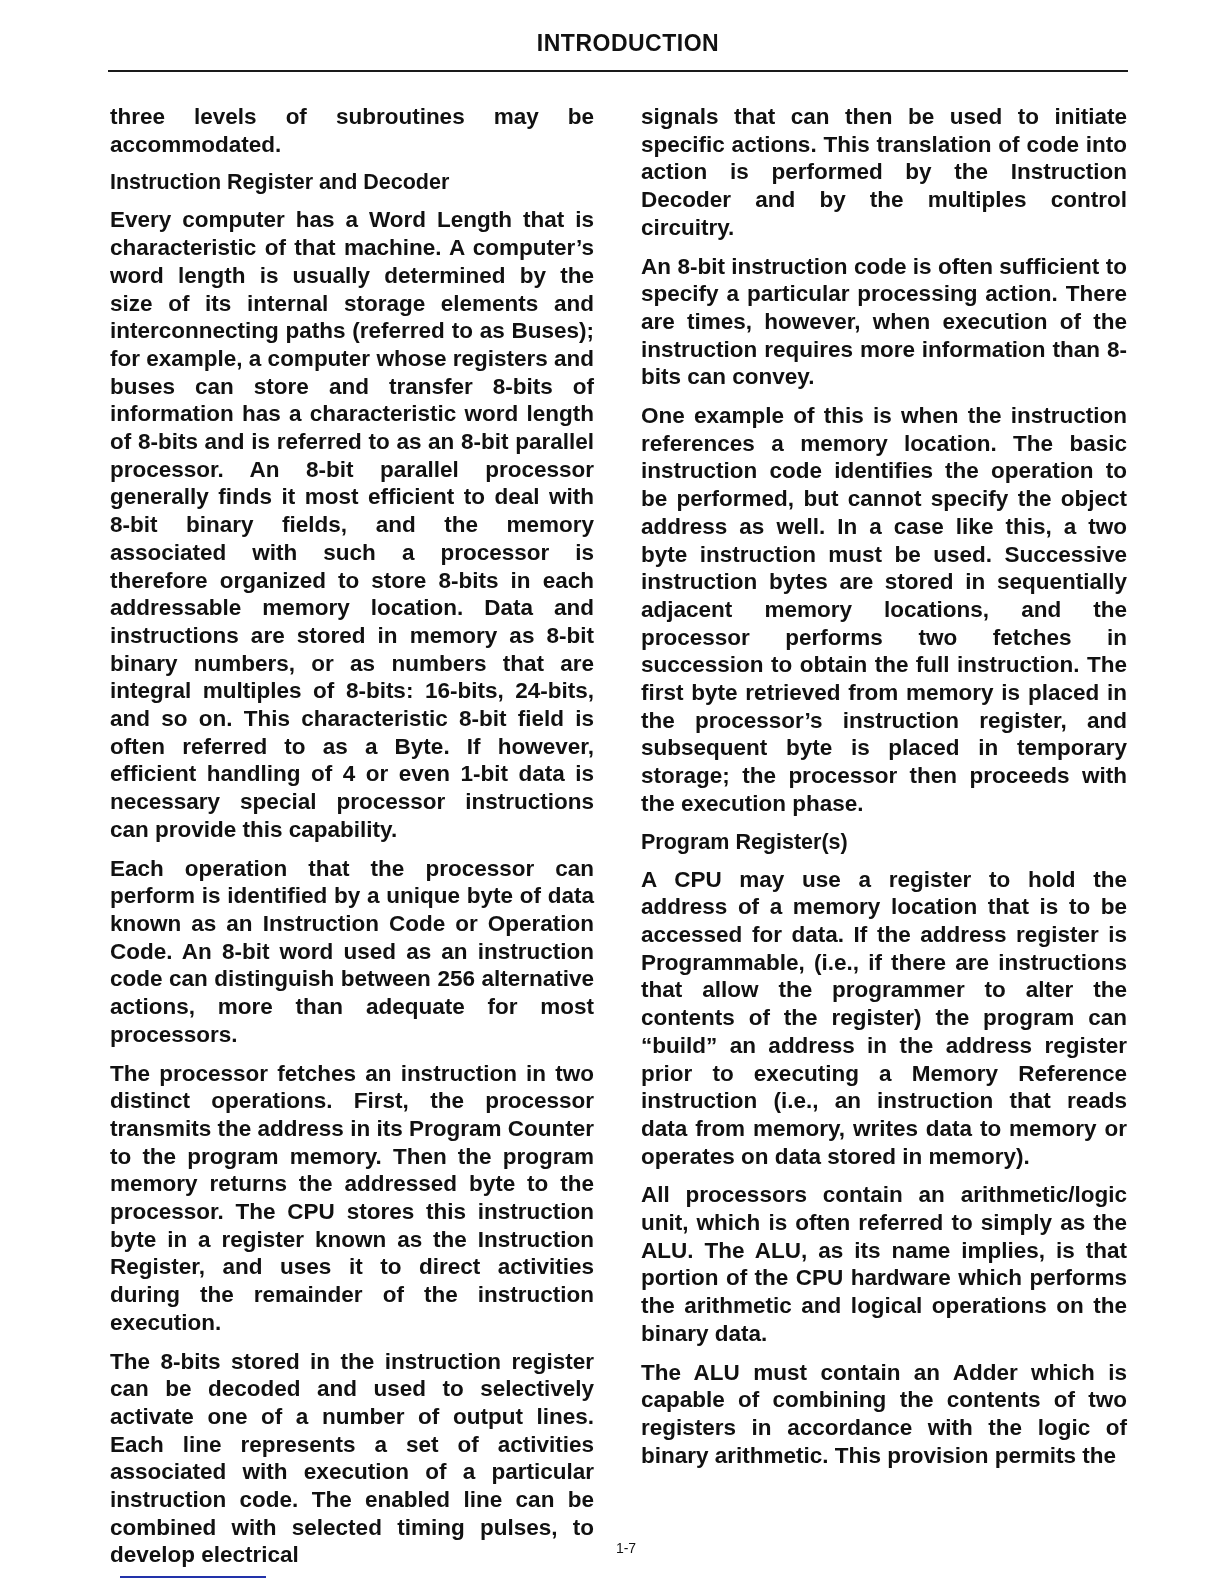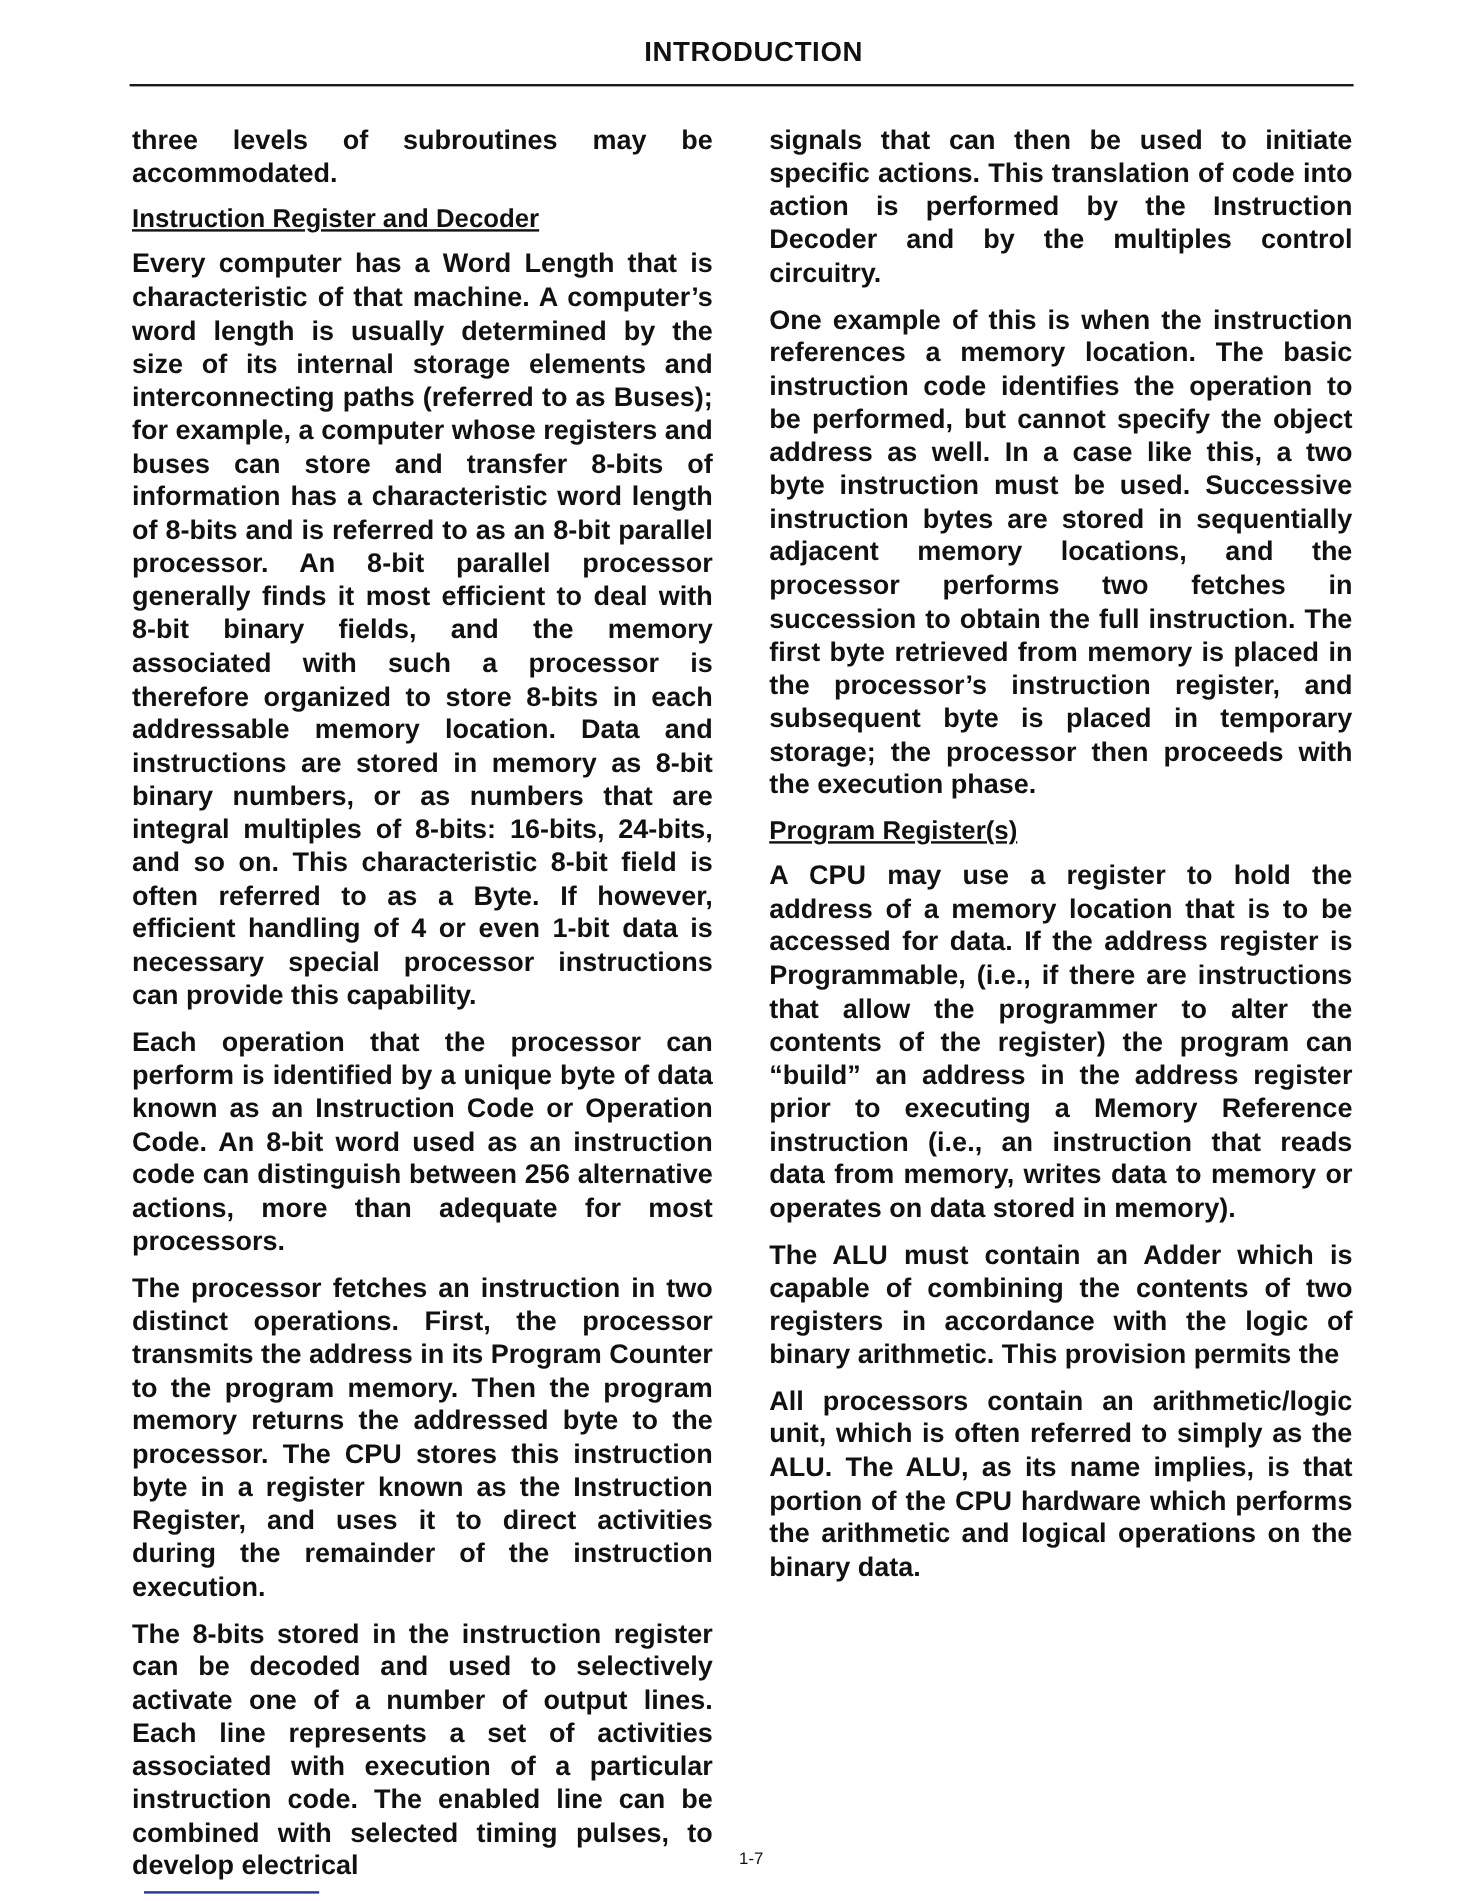--- a/index.html
+++ b/index.html
@@ -6,21 +6,21 @@
   body { width: 1224px; height: 1584px; position: relative; overflow: hidden;
          font-family: "Liberation Sans", "DejaVu Sans", sans-serif; color: #111111; }
   .header-title { position: absolute; left: 0; width: 1224px; top: 30px; text-align: center;
                   font-weight: bold; font-size: 23px; letter-spacing: 0.5px; padding-left: 16px; }
   .header-rule { position: absolute; left: 108px; width: 1020px; top: 70px; height: 0;
                  border-top: 2px solid #1a1a1a; }
   .column { position: absolute; top: 103px; width: 484px; font-size: 22.5px; line-height: 27.7px; }
   .col-left { left: 110px; }
   .col-right { left: 641px; width: 486px; }
   .para { margin: 0 0 11px 0; text-align: justify; font-weight: bold; }
-  .heading { margin: 4px 0 10px 0; font-weight: bold; font-size: 21.5px; line-height: 27px; text-decoration: underline; }
+  .heading { margin: 4px 0 10px 0; font-weight: bold; font-size: 21.5px; line-height: 27px; }
   .page-number { position: absolute; top: 1540px; left: 0; width: 1252px; text-align: center;
                  font-size: 14px; }
   .footer-rule { position: absolute; left: 120px; top: 1576px; width: 146px; height: 0;
                  border-top: 2px solid #2233aa; }
 </style>
 </head>
 <body>
 
 <div class="header-title">INTRODUCTION</div>
 <div class="header-rule"></div>
@@ -29,21 +29,22 @@
   <p class="para">three levels of subroutines may be accommodated.</p>
   <h3 class="heading">Instruction Register and Decoder</h3>
   <p class="para">Every computer has a Word Length that is characteristic of that machine. A computer’s word length is usually determined by the size of its internal storage elements and interconnecting paths (referred to as Buses); for example, a computer whose registers and buses can store and transfer 8-bits of information has a characteristic word length of 8-bits and is referred to as an 8-bit parallel processor. An 8-bit parallel processor generally finds it most efficient to deal with 8-bit binary fields, and the memory associated with such a processor is therefore organized to store 8-bits in each addressable memory location. Data and instructions are stored in memory as 8-bit binary numbers, or as numbers that are integral multiples of 8-bits: 16-bits, 24-bits, and so on. This characteristic 8-bit field is often referred to as a Byte. If however, efficient handling of 4 or even 1-bit data is necessary special processor instructions can provide this capability.</p>
   <p class="para">Each operation that the processor can perform is identified by a unique byte of data known as an Instruction Code or Operation Code. An 8-bit word used as an instruction code can distinguish between 256 alternative actions, more than adequate for most processors.</p>
   <p class="para">The processor fetches an instruction in two distinct operations. First, the processor transmits the address in its Program Counter to the program memory. Then the program memory returns the addressed byte to the processor. The CPU stores this instruction byte in a register known as the Instruction Register, and uses it to direct activities during the remainder of the instruction execution.</p>
   <p class="para">The 8-bits stored in the instruction register can be decoded and used to selectively activate one of a number of output lines. Each line represents a set of activities associated with execution of a particular instruction code. The enabled line can be combined with selected timing pulses, to develop electrical</p>
 </div>
 
 <div class="column col-right">
   <p class="para">signals that can then be used to initiate specific actions. This translation of code into action is performed by the Instruction Decoder and by the multiples control circuitry.</p>
+  <p class="para">An 8-bit instruction code is often sufficient to specify a particular processing action. There are times, however, when execution of the instruction requires more information than 8-bits can convey.</p>
   <p class="para">One example of this is when the instruction references a memory location. The basic instruction code identifies the operation to be performed, but cannot specify the object address as well. In a case like this, a two byte instruction must be used. Successive instruction bytes are stored in sequentially adjacent memory locations, and the processor performs two fetches in succession to obtain the full instruction. The first byte retrieved from memory is placed in the processor’s instruction register, and subsequent byte is placed in temporary storage; the processor then proceeds with the execution phase.</p>
   <h3 class="heading">Program Register(s)</h3>
   <p class="para">A CPU may use a register to hold the address of a memory location that is to be accessed for data. If the address register is Programmable, (i.e., if there are instructions that allow the programmer to alter the contents of the register) the program can “build” an address in the address register prior to executing a Memory Reference instruction (i.e., an instruction that reads data from memory, writes data to memory or operates on data stored in memory).</p>
+  <p class="para">All processors contain an arithmetic/logic unit, which is often referred to simply as the ALU. The ALU, as its name implies, is that portion of the CPU hardware which performs the arithmetic and logical operations on the binary data.</p>
   <p class="para">The ALU must contain an Adder which is capable of combining the contents of two registers in accordance with the logic of binary arithmetic. This provision permits the</p>
-  <p class="para">All processors contain an arithmetic/logic unit, which is often referred to simply as the ALU. The ALU, as its name implies, is that portion of the CPU hardware which performs the arithmetic and logical operations on the binary data.</p>
 </div>
 
 <div class="page-number">1-7</div>
 <div class="footer-rule"></div>
 
 </body></html>

